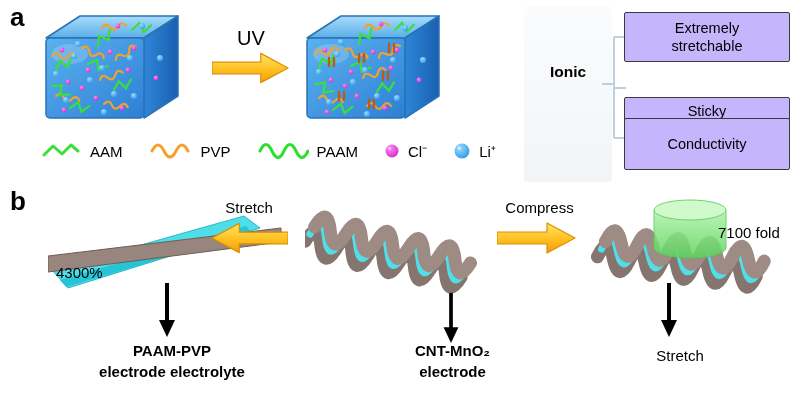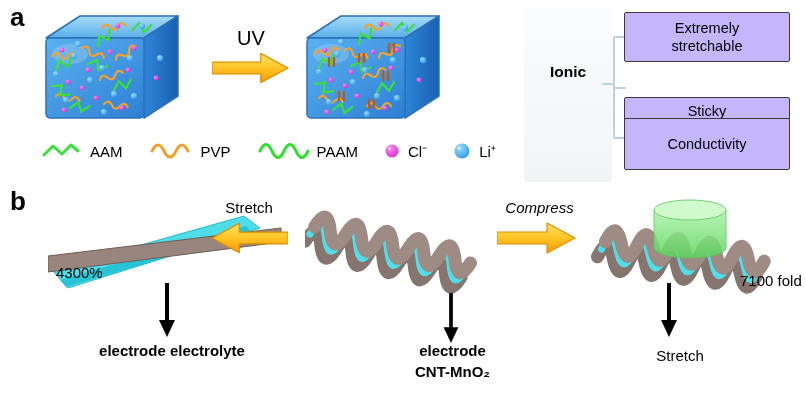--- a/index.html
+++ b/index.html
@@ -251,55 +251,56 @@
   <div class="abs lbl center" style="left:208px;top:197px;width:82px;">Stretch</div>
   <svg class="abs" style="left:210px;top:220px;" width="78" height="36" viewBox="0 0 80 36">
     <polygon points="80,12 30,12 30,3 2,18 30,33 30,24 80,24" fill="url(#lgArrow)" stroke="#dd8f00" stroke-width="1.2" stroke-linejoin="round"></polygon>
   </svg>
 
   <svg class="abs" style="left:156px;top:282px;" width="22" height="56" viewBox="0 0 22 56">
     <line x1="11" y1="1" x2="11" y2="40" stroke="#000" stroke-width="4"></line>
       <polygon points="3,38 19,38 11,55" fill="#000"></polygon>
   </svg>
   <div class="abs lbl center two-line" style="left:82px;top:340px;width:180px;">
+    <div>PAAM-PVP</div>
     <div>electrode electrolyte</div>
   </div>
 
   <svg class="abs" style="left:305px;top:198px;" width="185" height="100" viewBox="0 0 185 100">
     <g transform="rotate(13 92 50) translate(0,18)" stroke-linecap="round" fill="none">
       <use href="#wavePath" transform="translate(-4,16)" stroke="#86746e" stroke-width="13"></use>
       <use href="#wavePath" transform="translate(-1,8)" stroke="#52dee8" stroke-width="7"></use>
       <use href="#wavePath" transform="translate(2,0)" stroke="#9d8b84" stroke-width="13"></use>
     </g>
   </svg>
   <svg class="abs" style="left:440px;top:292px;" width="22" height="52" viewBox="0 0 22 56">
     <line x1="11" y1="1" x2="11" y2="40" stroke="#000" stroke-width="4"></line>
       <polygon points="3,38 19,38 11,55" fill="#000"></polygon>
   </svg>
   <div class="abs lbl center two-line" style="left:375px;top:340px;width:155px;">
+    <div>CNT-MnO₂</div>
     <div>electrode</div>
-    <div>CNT-MnO₂</div>
   </div>
 
-  <div class="abs lbl center" style="left:492px;top:197px;width:95px;font-style:italic;">Compress</div>
+  <div class="abs lbl center" style="left:492px;top:197px;width:95px;">Compress</div>
   <svg class="abs" style="left:497px;top:220px;" width="80" height="36" viewBox="0 0 80 36">
     <polygon points="0,12 50,12 50,3 78,18 50,33 50,24 0,24" fill="url(#lgArrow)" stroke="#dd8f00" stroke-width="1.2" stroke-linejoin="round"></polygon>
   </svg>
 
   <svg class="abs" style="left:590px;top:190px;" width="200" height="115" viewBox="0 0 200 115">
     <g transform="rotate(7 100 60) translate(8,32)" stroke-linecap="round" fill="none">
       <use href="#wavePath" transform="translate(-4,16)" stroke="#86746e" stroke-width="13"></use>
       <use href="#wavePath" transform="translate(-1,8)" stroke="#52dee8" stroke-width="7"></use>
       <use href="#wavePath" transform="translate(2,0)" stroke="#9d8b84" stroke-width="13"></use>
     </g>
     <g opacity="0.85" transform="translate(100,10)">
       <path d="M-36,10 v38 a36,10 0 0 0 72,0 v-38" fill="url(#lgCyl)" stroke="#58c858" stroke-width="1"></path>
       <ellipse cx="0" cy="10" rx="36" ry="10" fill="#c8f8c4" stroke="#58c858" stroke-width="1"></ellipse>
     </g>
   </svg>
-  <div class="abs lbl" style="left:740px;top:222px;margin-top:48px;">7100 fold</div>
+  <div class="abs lbl" style="left:718px;top:222px;">7100 fold</div>
   <svg class="abs" style="left:658px;top:282px;" width="22" height="56" viewBox="0 0 22 56">
     <line x1="11" y1="1" x2="11" y2="40" stroke="#000" stroke-width="4"></line>
       <polygon points="3,38 19,38 11,55" fill="#000"></polygon>
   </svg>
   <div class="abs lbl center" style="left:625px;top:345px;width:110px;">Stretch</div>
 
 </div>
 
 </body></html>

